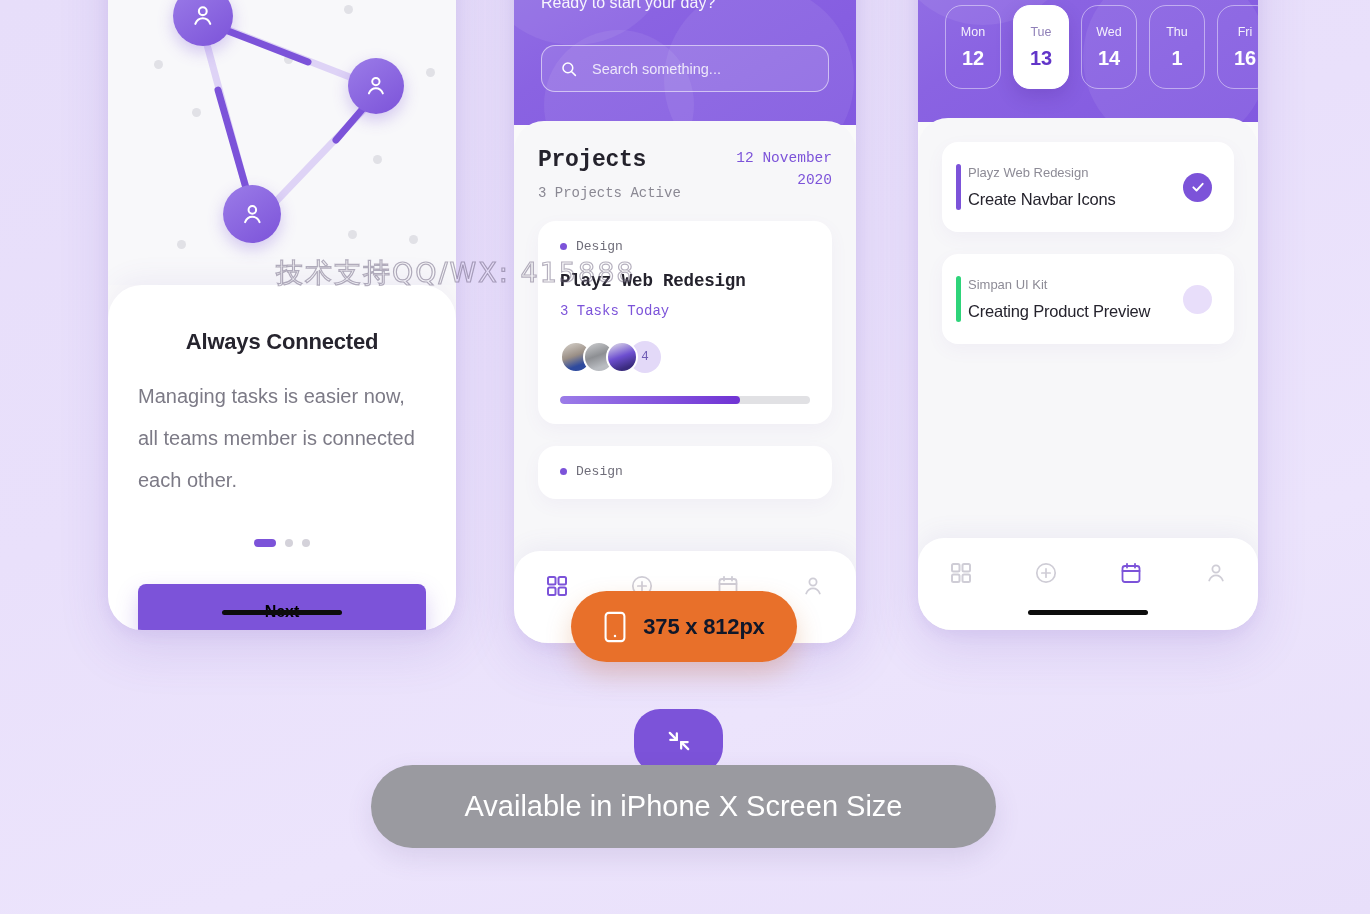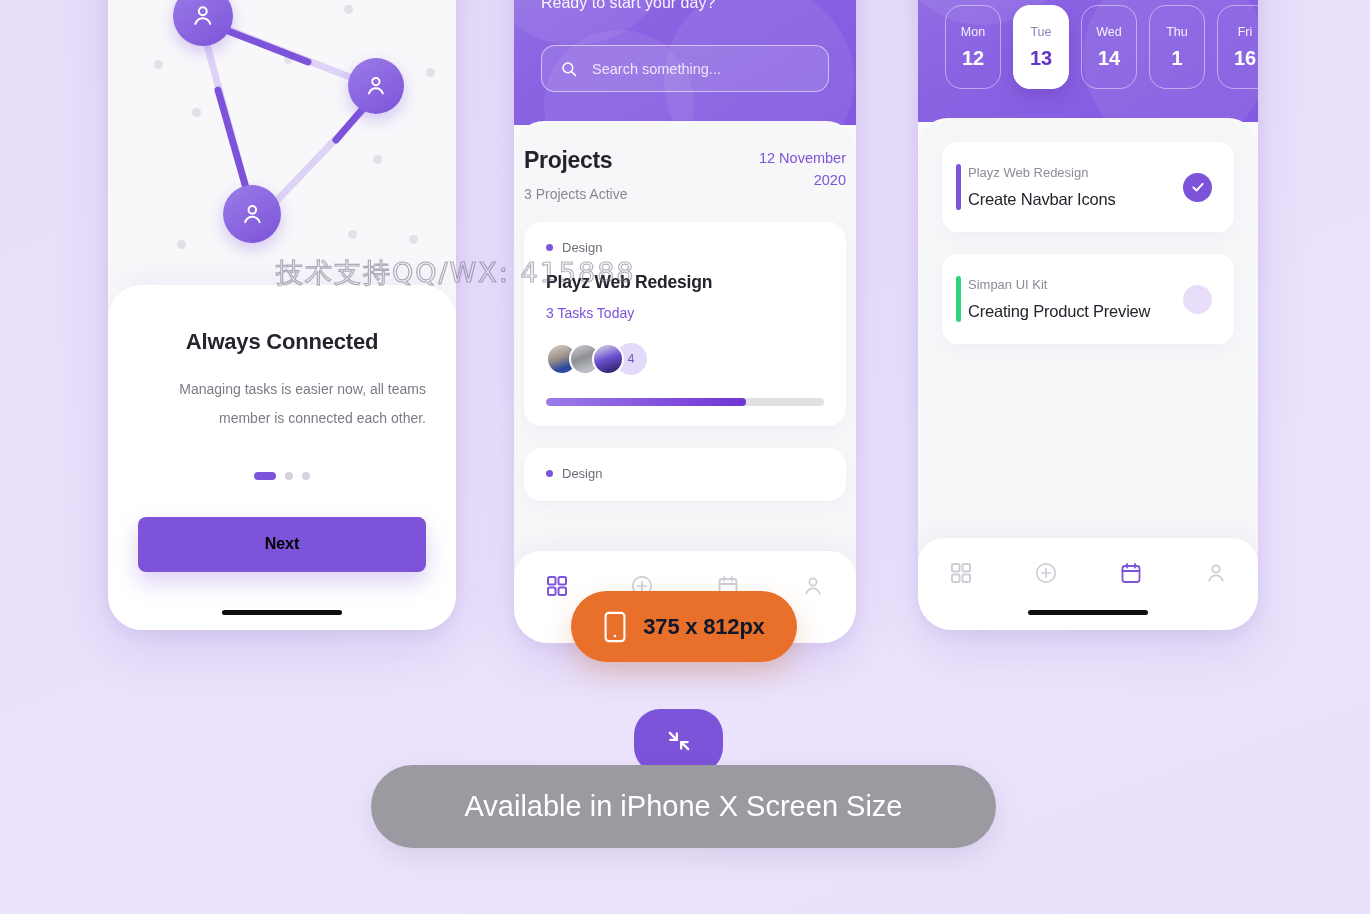--- a/index.html
+++ b/index.html
@@ -44,21 +44,21 @@
     background: #fff; border-radius: 34px 34px 34px 34px;
     padding: 44px 30px 0;
     box-shadow: 0 -8px 26px rgba(120,90,190,0.07);
   }
   #phone1 .card-sheet { height: 345px; }
   .ob-title {
     text-align: center; font-size: 22px; font-weight: 700; color: #26242e;
     letter-spacing: -0.2px;
   }
   .ob-desc {
-    text-align: right; font-size: 14px; color: #7c7a86;
+    text-align: left; font-size: 20px; color: #7c7a86;
     line-height: 2.1; margin-top: 20px;
   }
   .dots { display: flex; justify-content: center; gap: 9px; margin-top: 38px; align-items: center; }
   .dots i { width: 8px; height: 8px; border-radius: 5px; background: #d4d2da; display: block; }
   .dots i.on { width: 22px; background: #7c53d9; }
   .btn-next {
     margin: 37px 0 0; width: 100%; height: 55px; border: none;
     border-radius: 8px; background: #7c53d9; color: #000000;
     font-size: 16px; font-weight: 700; font-family: inherit; cursor: pointer;
     box-shadow: 0 10px 22px rgba(124,83,217,0.28);
@@ -86,21 +86,22 @@
   }
   .searchbar input {
     flex: 1; background: transparent; border: none; outline: none;
     color: #fff; font-size: 14.5px; font-family: inherit;
   }
   .searchbar input::placeholder { color: rgba(255,255,255,0.82); }
 
   .sheet2 {
     position: absolute; left: 0; right: 0; top: 306px; bottom: 0;
     background: #f7f7f9; border-radius: 30px 30px 34px 34px;
-    padding: 26px 10px 0;
+    padding: 26px 24px 0;
+    font-family: Liberation Mono, monospace;
   }
   .row-head { display: flex; justify-content: space-between; align-items: flex-start; }
   .p-title { font-size: 23px; font-weight: 700; color: #24222c; letter-spacing: -0.3px; }
   .p-sub { font-size: 14px; color: #8a8893; margin-top: 12px; }
   .p-date { font-size: 14.5px; color: #7c53d9; text-align: right; line-height: 1.55; }
 
   .proj-card {
     background: #fff; border-radius: 18px; padding: 18px 22px 20px;
     margin-top: 20px; box-shadow: 0 6px 18px rgba(120,95,180,0.055);
   }

